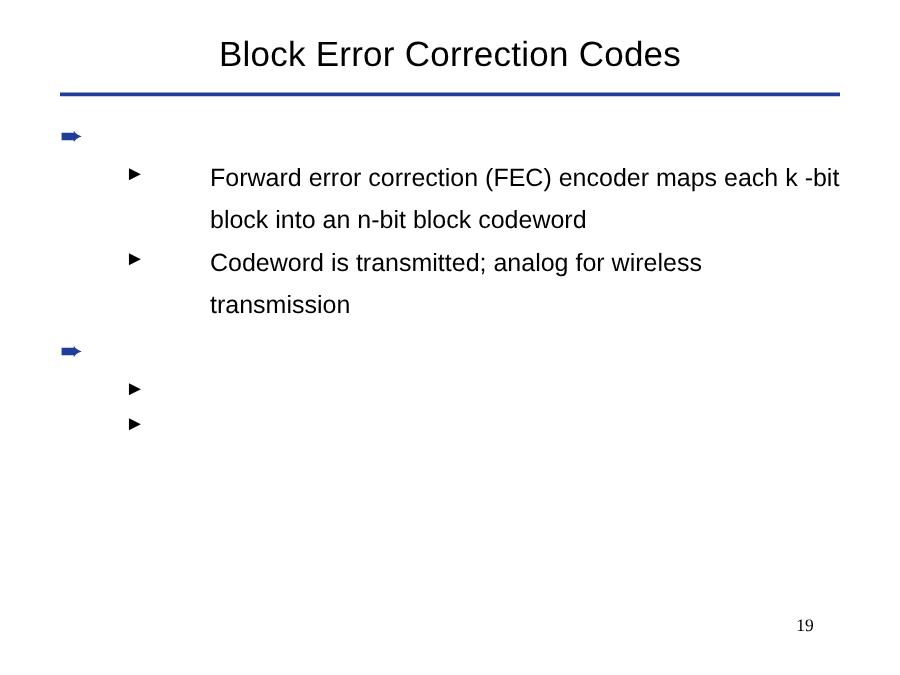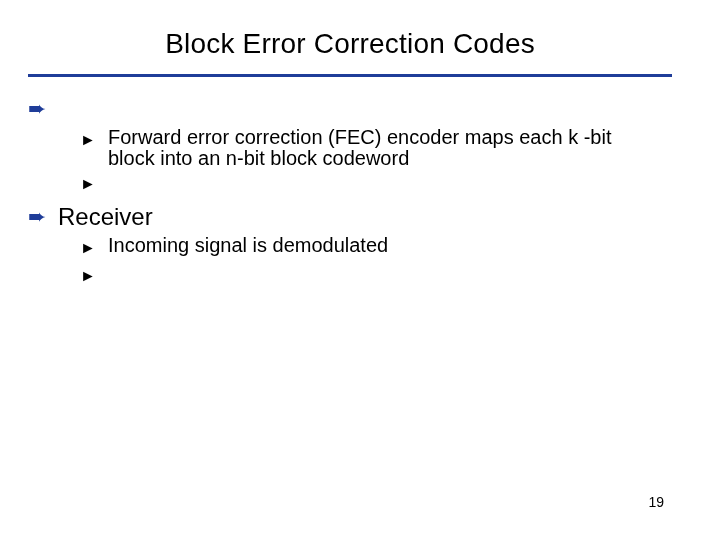--- a/index.html
+++ b/index.html
@@ -10,21 +10,21 @@
     background: #ffffff;
     font-family: Arial, Helvetica, sans-serif;
     color: #000000;
     position: relative;
     overflow: hidden;
   }
   .slide {
     box-sizing: border-box;
     width: 720px;
     height: 540px;
-    padding: 20px 48px 0 28px;
+    padding: 20px 48px 0 48px;
     position: relative;
   }
   .title {
     font-size: 28px;
     font-weight: 400;
     text-align: center;
     margin: 8px 0 14px 0;
     letter-spacing: 0.2px;
   }
   .rule {
@@ -54,55 +54,56 @@
     font-size: 20px;
     margin: 2px 0 2px 52px;
   }
   .level2 .tri {
     width: 28px;
     flex: 0 0 28px;
     font-size: 16px;
     line-height: 26px;
   }
   .level2 .txt {
-    line-height: 21px;
+    line-height: 33px;
     max-width: 540px;
+    margin-left: 40px;
   }
   .pagenum {
     position: absolute;
-    right: 56px;
+    right: 69px;
     bottom: 30px;
     font-size: 14px;
+    font-family: Liberation Serif, serif;
   }
 </style>
 </head>
 <body>
 
 <div class="slide">
 
   <div class="title">Block Error Correction Codes</div>
   <hr class="rule">
 
   <div class="level1">
     <span class="arrow">➨</span>
   </div>
   <div class="level2">
     <span class="tri">►</span>
     <span class="txt">Forward error correction (FEC) encoder maps each k -bit block into an n-bit block codeword</span>
   </div>
   <div class="level2">
     <span class="tri">►</span>
+    <span class="txt">Codeword is transmitted; analog for wireless transmission</span>
   </div>
 
   <div class="level1">
     <span class="arrow">➨</span>
-    <span class="txt">Receiver</span>
   </div>
   <div class="level2">
     <span class="tri">►</span>
-    <span class="txt">Incoming signal is demodulated</span>
   </div>
   <div class="level2">
     <span class="tri">►</span>
   </div>
 
   <div class="pagenum">19</div>
 </div>
 
 </body></html>

